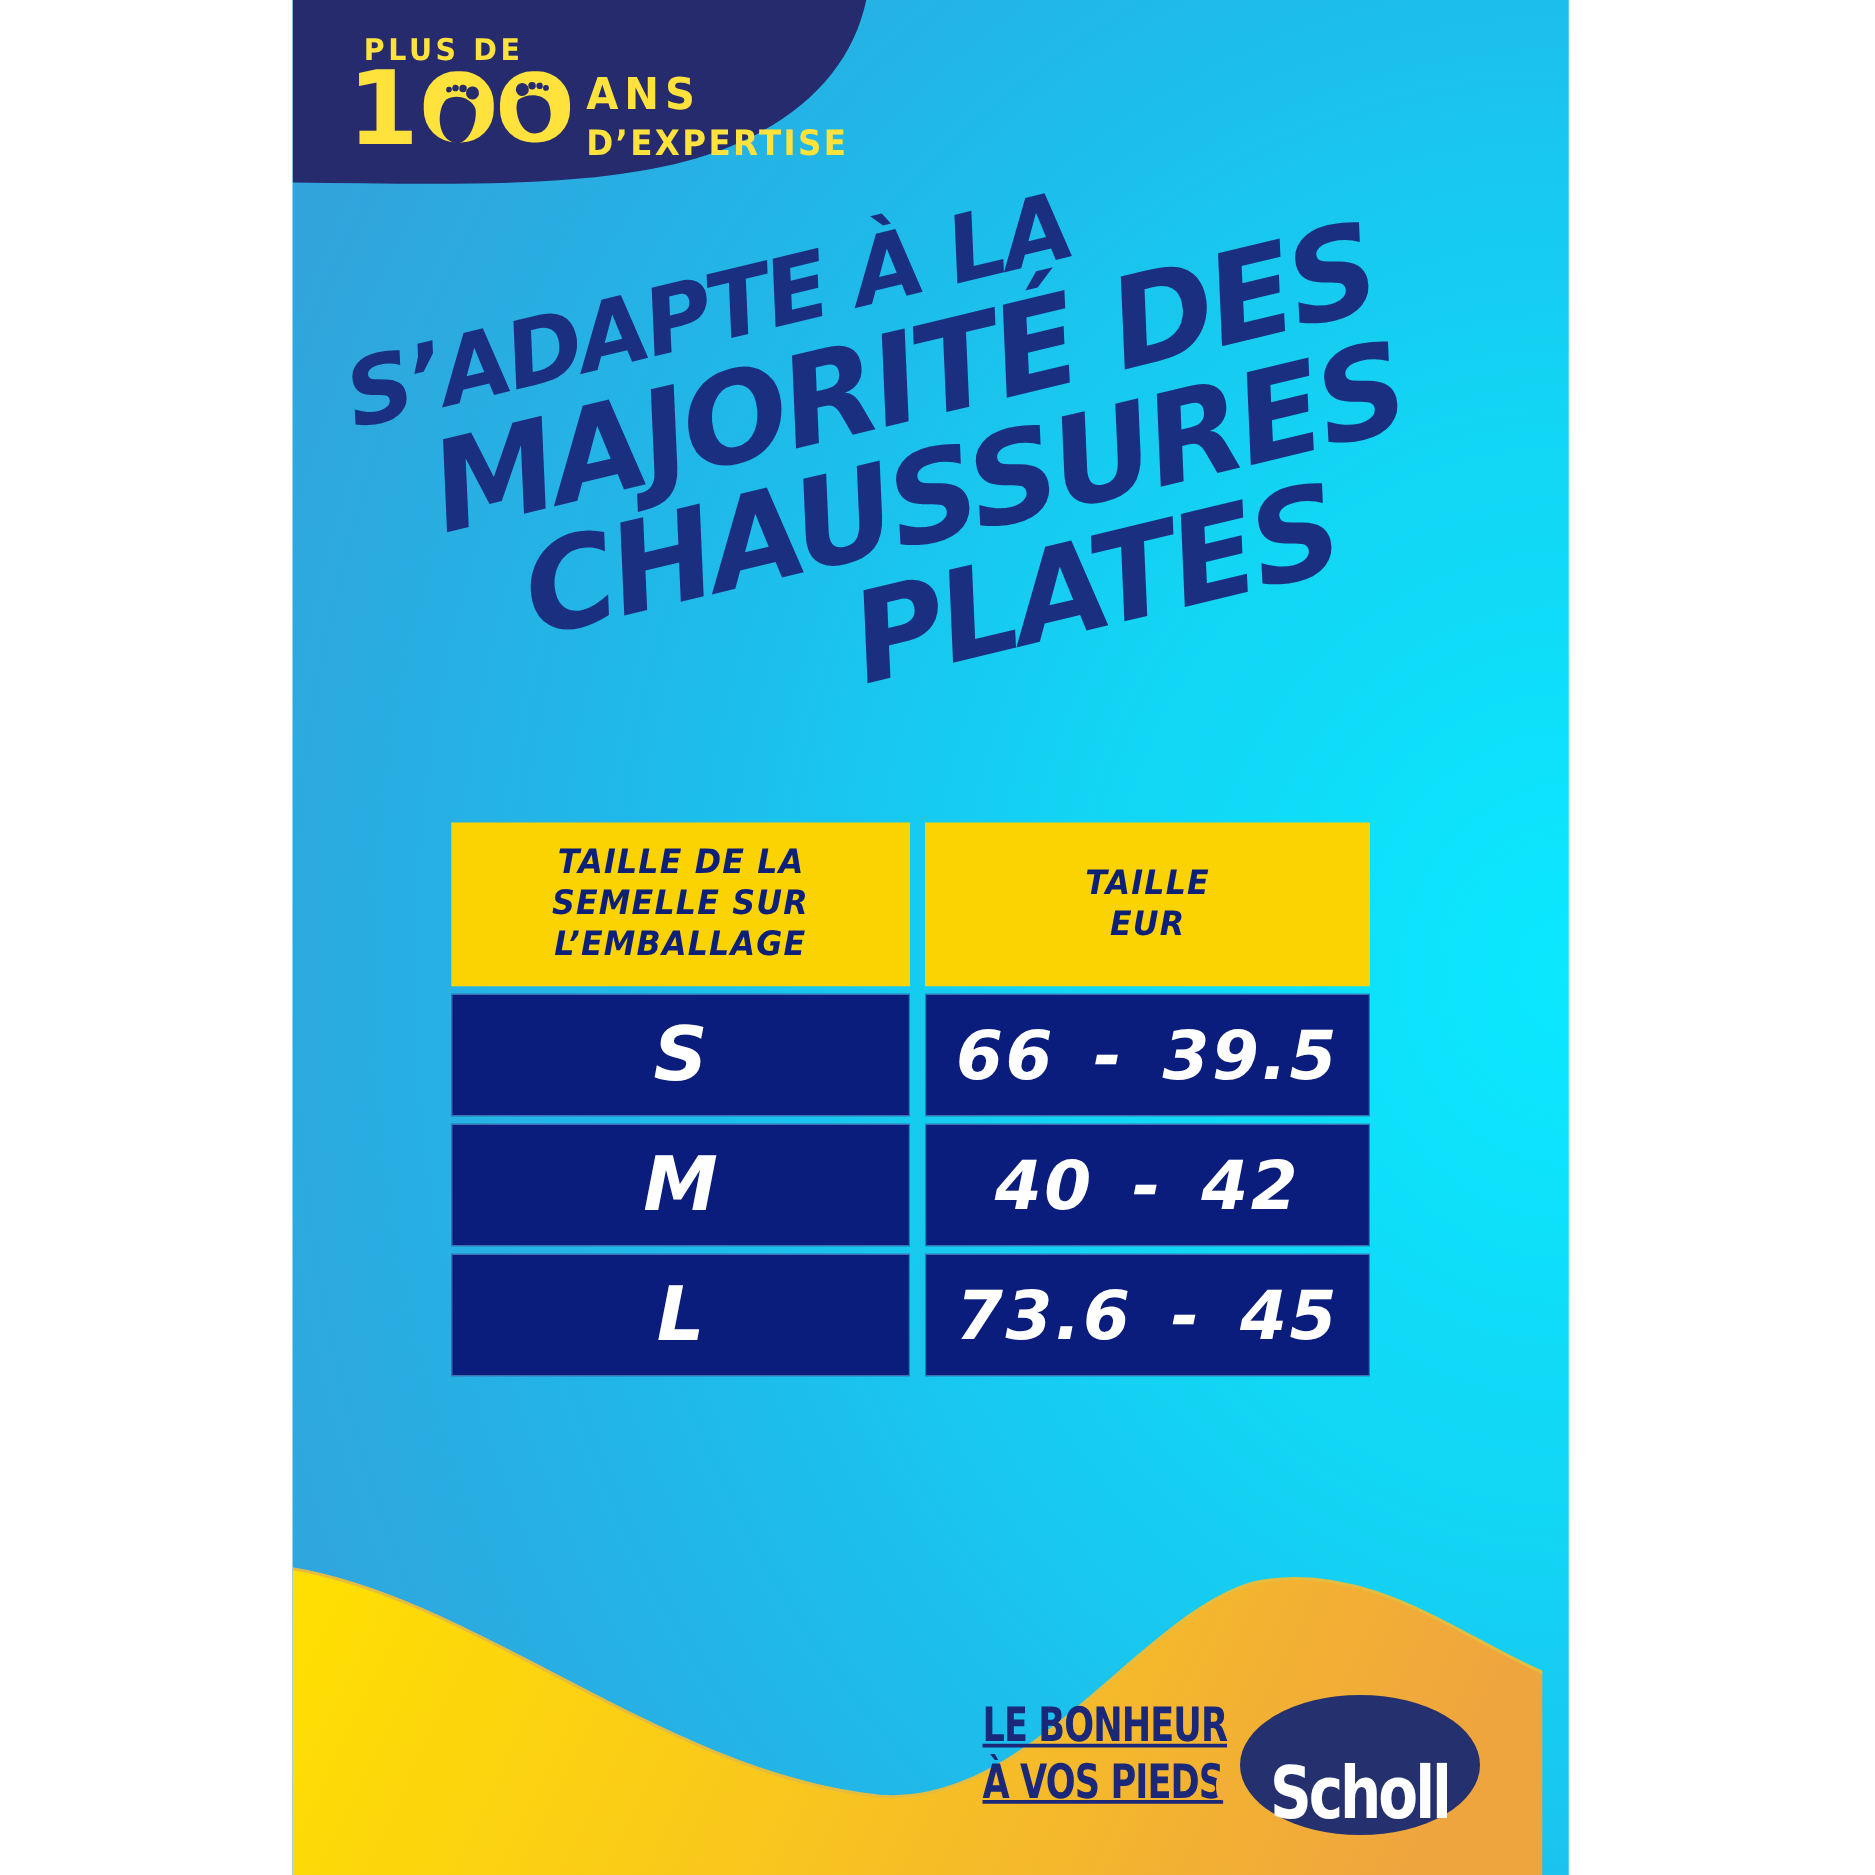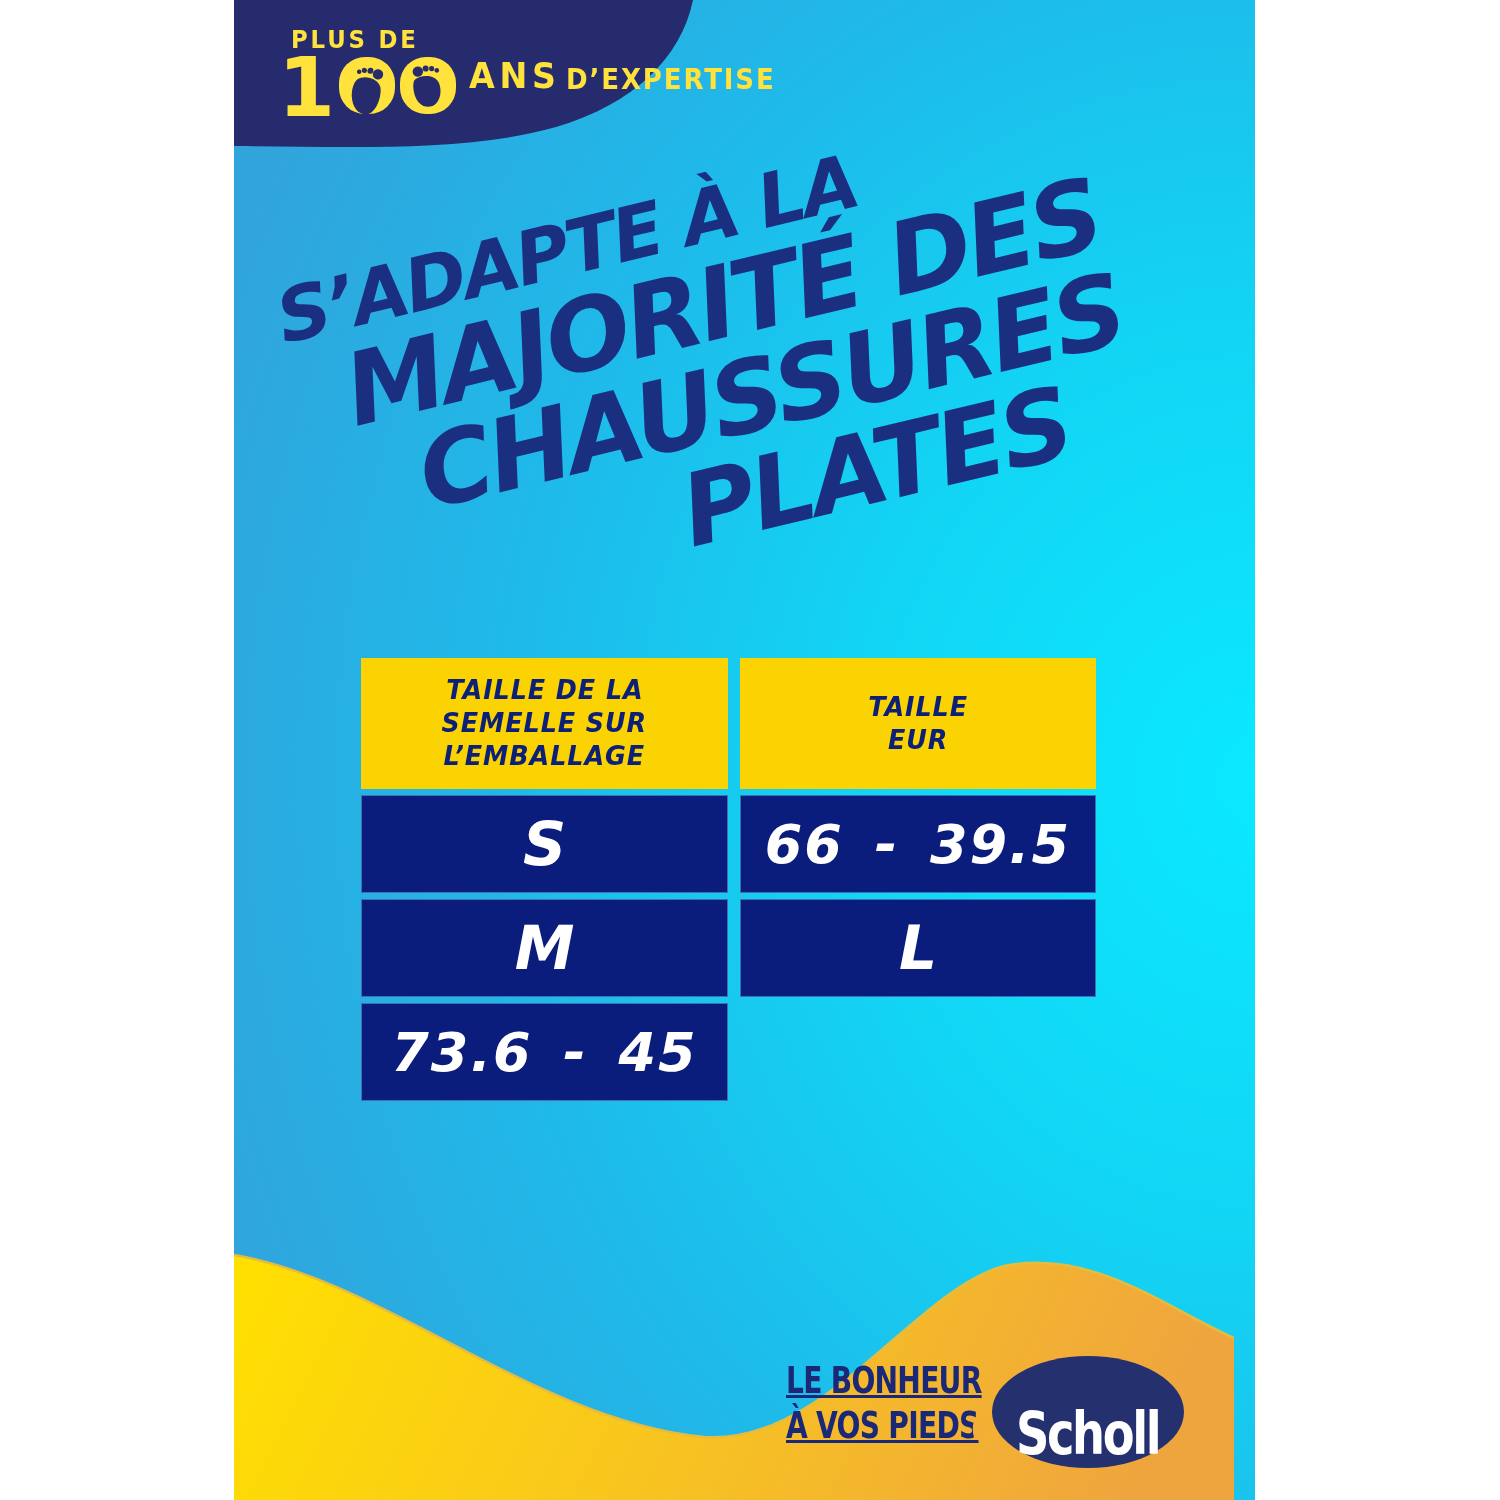--- a/index.html
+++ b/index.html
@@ -22,21 +22,21 @@
     position:absolute;left:57px;top:26px;
     font-size:24px;font-weight:bold;color:#FFE23C;letter-spacing:3px;
     transform:scaleX(.95);transform-origin:0 0;white-space:nowrap;
   }
   .badge-number-row{position:absolute;left:44px;top:54px;display:flex;align-items:flex-start;}
   .badge-one{
     font-size:82px;font-weight:bold;color:#FFE23C;line-height:.82;
     letter-spacing:-2px;margin-right:2px;
   }
   .foot-zero{width:58px;height:62px;margin-left:3px;}
-  .badge-ans-col{margin-left:12px;margin-top:5px;display:flex;flex-direction:row;}
+  .badge-ans-col{margin-left:12px;margin-top:5px;display:flex;flex-direction:column;}
   .badge-ans{
     font-size:35px;font-weight:bold;color:#FFE23C;letter-spacing:5px;line-height:1;
     transform:scaleX(.95);transform-origin:0 0;white-space:nowrap;
   }
   .badge-expertise{
     font-size:28px;font-weight:bold;color:#FFE23C;letter-spacing:2px;line-height:1;
     margin-top:7px;transform:scaleX(.93);transform-origin:0 0;white-space:nowrap;
   }
 
   
@@ -145,20 +145,21 @@
     </div>
     <div class="th">
       <span>TAILLE</span>
       <span>EUR</span>
     </div>
 
     <div class="td td-size">S</div>
     <div class="td td-eur">66 - 39.5</div>
 
     <div class="td td-size">M</div>
+    <div class="td td-eur">40 - 42</div>
 
     <div class="td td-size">L</div>
     <div class="td td-eur">73.6 - 45</div>
   </div>
 
   <svg class="wave" width="1000" height="250" viewBox="0 0 1000 250" preserveAspectRatio="none">
     <defs>
       <linearGradient id="wavegrad" x1="0" y1="0" x2="1" y2="0.12">
         <stop offset="0" stop-color="#FFE000"></stop>
         <stop offset="0.45" stop-color="#F9C81C"></stop>

